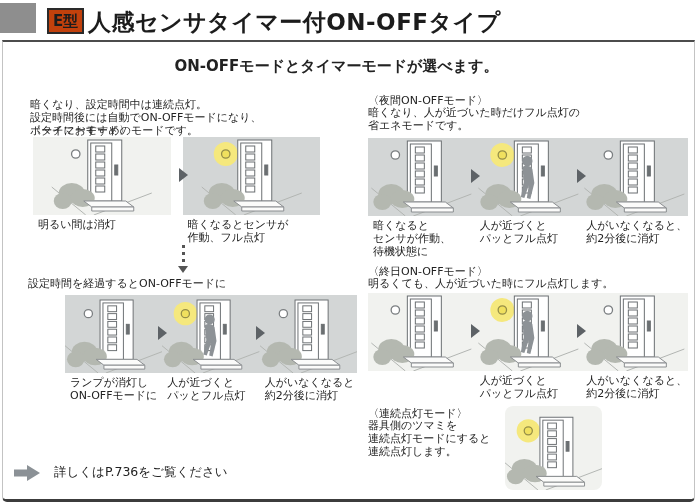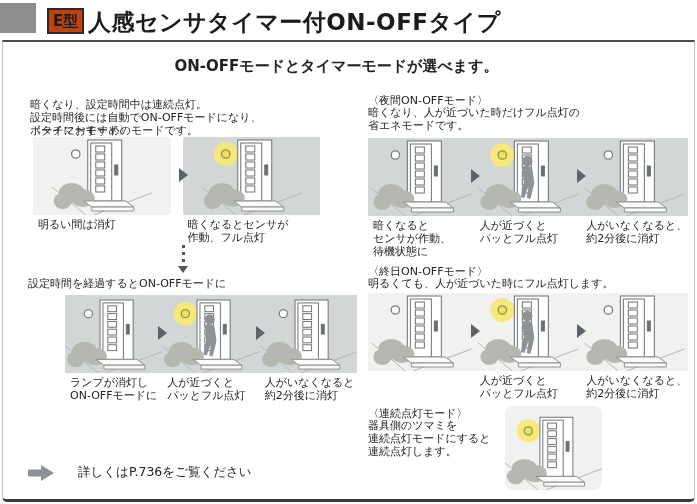--- a/index.html
+++ b/index.html
@@ -49,21 +49,21 @@
   .single-panel .scene-wrap{height:84px;border-radius:8px;overflow:hidden;}
 
   
   .dotted-arrow{position:absolute;left:178px;top:245px;width:10px;display:flex;
                 flex-direction:column;align-items:center;}
   .dotted-arrow .dot{width:3px;height:3px;background:#555;margin-bottom:4px;}
   .dotted-arrow .tri{width:0;height:0;border-top:7px solid #555;
                      border-left:5px solid transparent;border-right:5px solid transparent;}
 
   
-  .footer{position:absolute;left:28px;top:464px;display:flex;align-items:center;gap:24px;}
+  .footer{position:absolute;left:14px;top:464px;display:flex;align-items:center;gap:14px;}
   .footer-note{font-size:12.5px;color:#222;}
 </style>
 </head>
 <body>
 
 <div id="page">
 
   <div class="hdr-block"></div>
   <div class="badge">E型</div>
   <div class="title">人感センサタイマー付ON-OFFタイプ</div>

